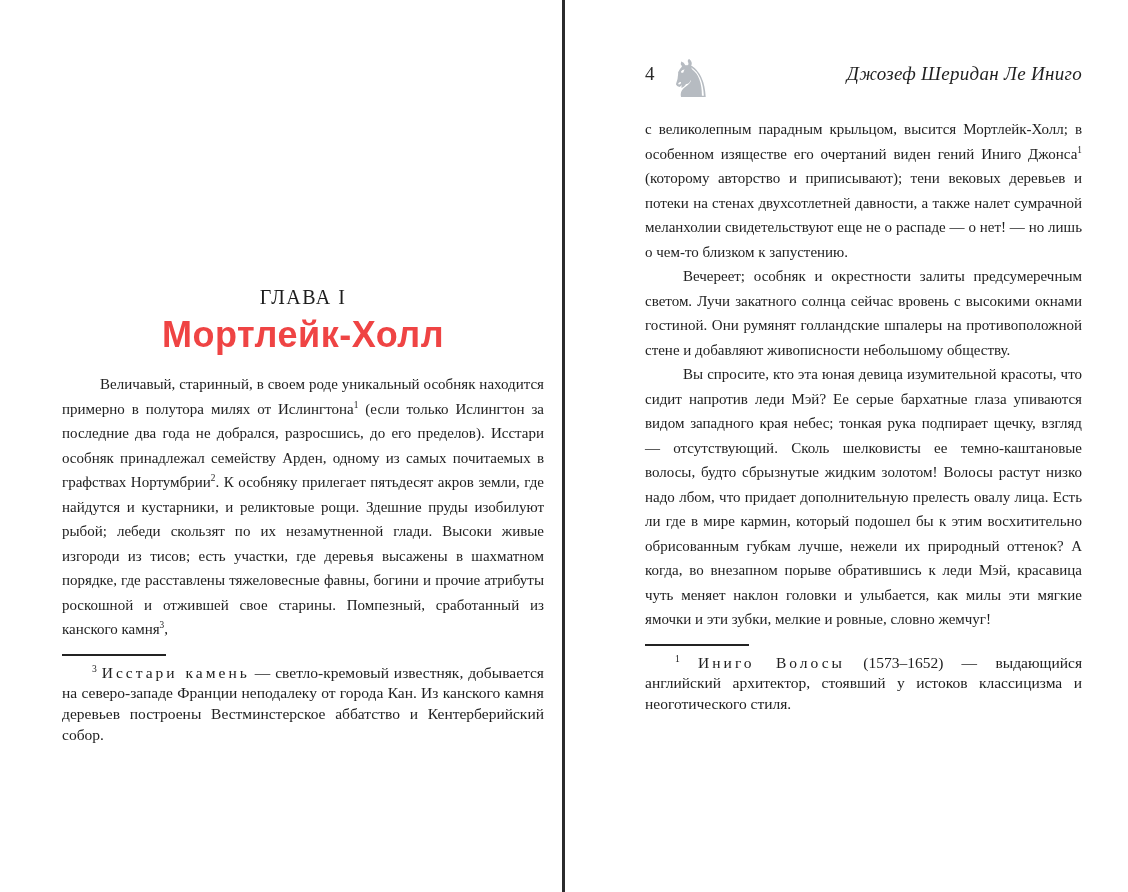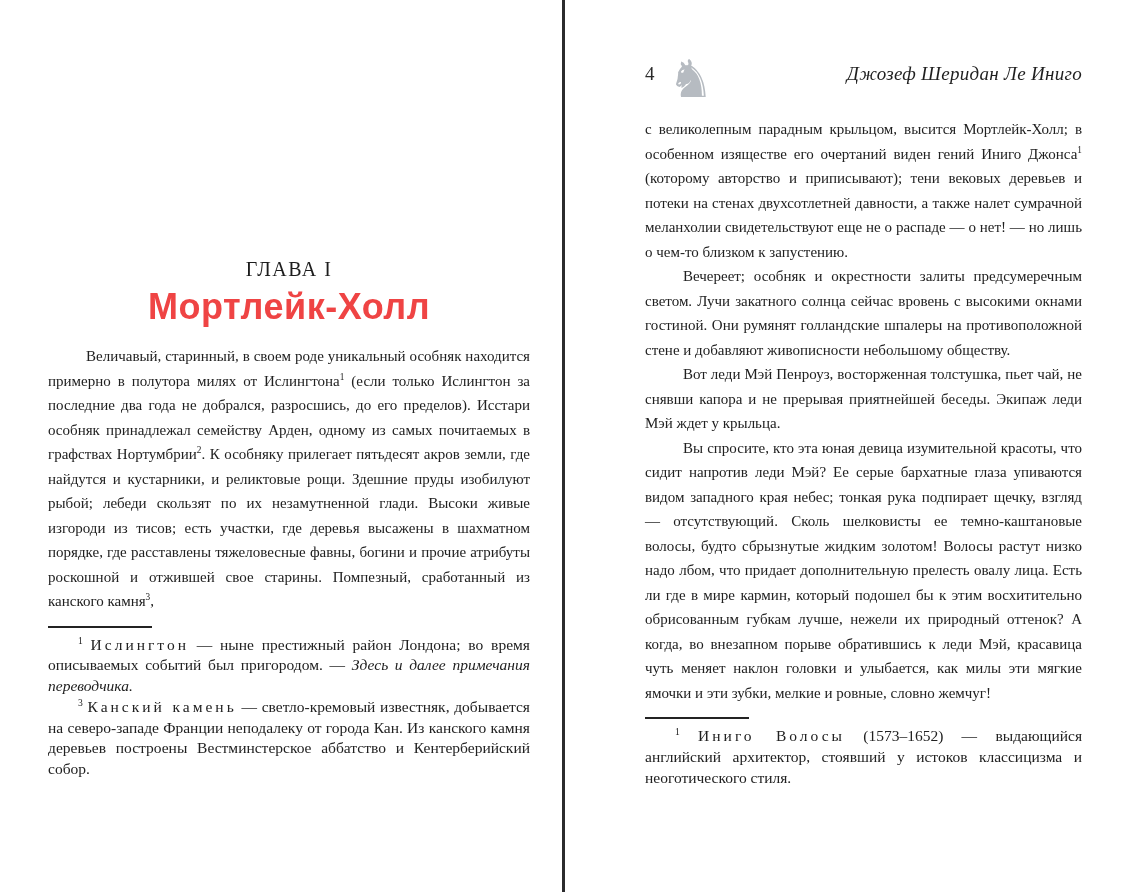--- a/index.html
+++ b/index.html
@@ -11,21 +11,21 @@
     overflow: hidden;
     font-family: "Liberation Serif", serif;
     color: #212121;
   }
   .spread { position: relative; width: 1128px; height: 892px; background: #ffffff; }
   .spine {
     position: absolute; left: 562px; top: 0; width: 3px; height: 892px;
     background: #2b2b2d;
   }
   .page { position: absolute; top: 0; }
-  .page-left  { left: 48px;  width: 482px; }
+  .page-left  { left: 62px;  width: 482px; margin-top: 28px; }
   .page-right { left: 645px; width: 437px; }
 
   .chapter-heading {
     margin-top: 258px;
     text-align: center;
     font-size: 20px;
     letter-spacing: 1.5px;
     color: #1d1d1d;
   }
   .chapter-title {
@@ -99,37 +99,35 @@
 <div class="spread">
 
   <div class="page page-left">
     <div class="chapter-heading">ГЛАВА I</div>
     <div class="chapter-title">Мортлейк-Холл</div>
 
     <p class="body-par first-par"><span>Величавый, старинный, в своем роде уникальный особняк находится примерно в полутора милях от Ислингтона</span><sup>1</sup><span> (если только Ислингтон за последние два года не добрался, разросшись, до его пределов). Исстари особняк принадлежал семейству Арден, одному из самых почитаемых в графствах Нортумбрии</span><sup>2</sup><span>. К особняку прилегает пятьдесят акров земли, где найдутся и кустарники, и реликтовые рощи. Здешние пруды изобилуют рыбой; лебеди скользят по их незамутненной глади. Высоки живые изгороди из тисов; есть участки, где деревья высажены в шахматном порядке, где расставлены тяжеловесные фавны, богини и прочие атрибуты роскошной и отжившей свое старины. Помпезный, сработанный из канского камня</span><sup>3</sup><span>,</span></p>
 
     <hr class="fn-rule">
 
-    <p class="fn"><sup>1</sup><span> </span><span class="sp">Ислингтон</span><span> — ныне престижный район Лондона; во время описываемых событий был пригородом. — </span><span class="it">Здесь и далее примечания переводчика.</span></p>
-    <p class="fn"><sup>3</sup><span> </span><span class="sp">Канский камень</span><span> — светло-кремовый известняк, добывается на северо-западе Франции неподалеку от города Кан. Из канского камня деревьев построены Вестминстерское аббатство и Кентерберийский собор.</span></p>
+    <p class="fn"><sup>3</sup><span> </span><span class="sp">Исстари камень</span><span> — светло-кремовый известняк, добывается на северо-западе Франции неподалеку от города Кан. Из канского камня деревьев построены Вестминстерское аббатство и Кентерберийский собор.</span></p>
   </div>
 
   <div class="spine"></div>
 
   <div class="page page-right">
     <div class="pg-head">
       <span class="pg-num">4</span>
       <span class="knight">♞</span>
       <span class="running-head">Джозеф Шеридан Ле Иниго</span>
     </div>
 
     <div class="rp-body">
       <p class="body-par no-indent"><span>с великолепным парадным крыльцом, высится Мортлейк-Холл; в особенном изяществе его очертаний виден гений Иниго Джонса</span><sup>1</sup><span> (которому авторство и приписывают); тени вековых деревьев и потеки на стенах двухсотлетней давности, а также налет сумрачной меланхолии свидетельствуют еще не о распаде — о нет! — но лишь о чем-то близком к запустению.</span></p>
       <p class="body-par"><span>Вечереет; особняк и окрестности залиты предсумеречным светом. Лучи закатного солнца сейчас вровень с высокими окнами гостиной. Они румянят голландские шпалеры на противоположной стене и добавляют живописности небольшому обществу.</span></p>
-      <p class="body-par"><span>Вот леди Мэй Пенроуз, восторженная толстушка, пьет чай, не снявши капора и не прерывая приятнейшей беседы. Экипаж леди Мэй ждет у крыльца.</span></p>
       <p class="body-par"><span>Вы спросите, кто эта юная девица изумительной красоты, что сидит напротив леди Мэй? Ее серые бархатные глаза упиваются видом западного края небес; тонкая рука подпирает щечку, взгляд — отсутствующий. Сколь шелковисты ее темно-каштановые волосы, будто сбрызнутые жидким золотом! Волосы растут низко надо лбом, что придает дополнительную прелесть овалу лица. Есть ли где в мире кармин, который подошел бы к этим восхитительно обрисованным губкам лучше, нежели их природный оттенок? А когда, во внезапном порыве обратившись к леди Мэй, красавица чуть меняет наклон головки и улыбается, как милы эти мягкие ямочки и эти зубки, мелкие и ровные, словно жемчуг!</span></p>
     </div>
 
     <hr class="fn-rule">
 
     <p class="fn"><sup>1</sup><span> </span><span class="sp">Иниго Волосы</span><span> (1573–1652) — выдающийся английский архитектор, стоявший у истоков классицизма и неоготического стиля.</span></p>
   </div>
 
 </div>
 

